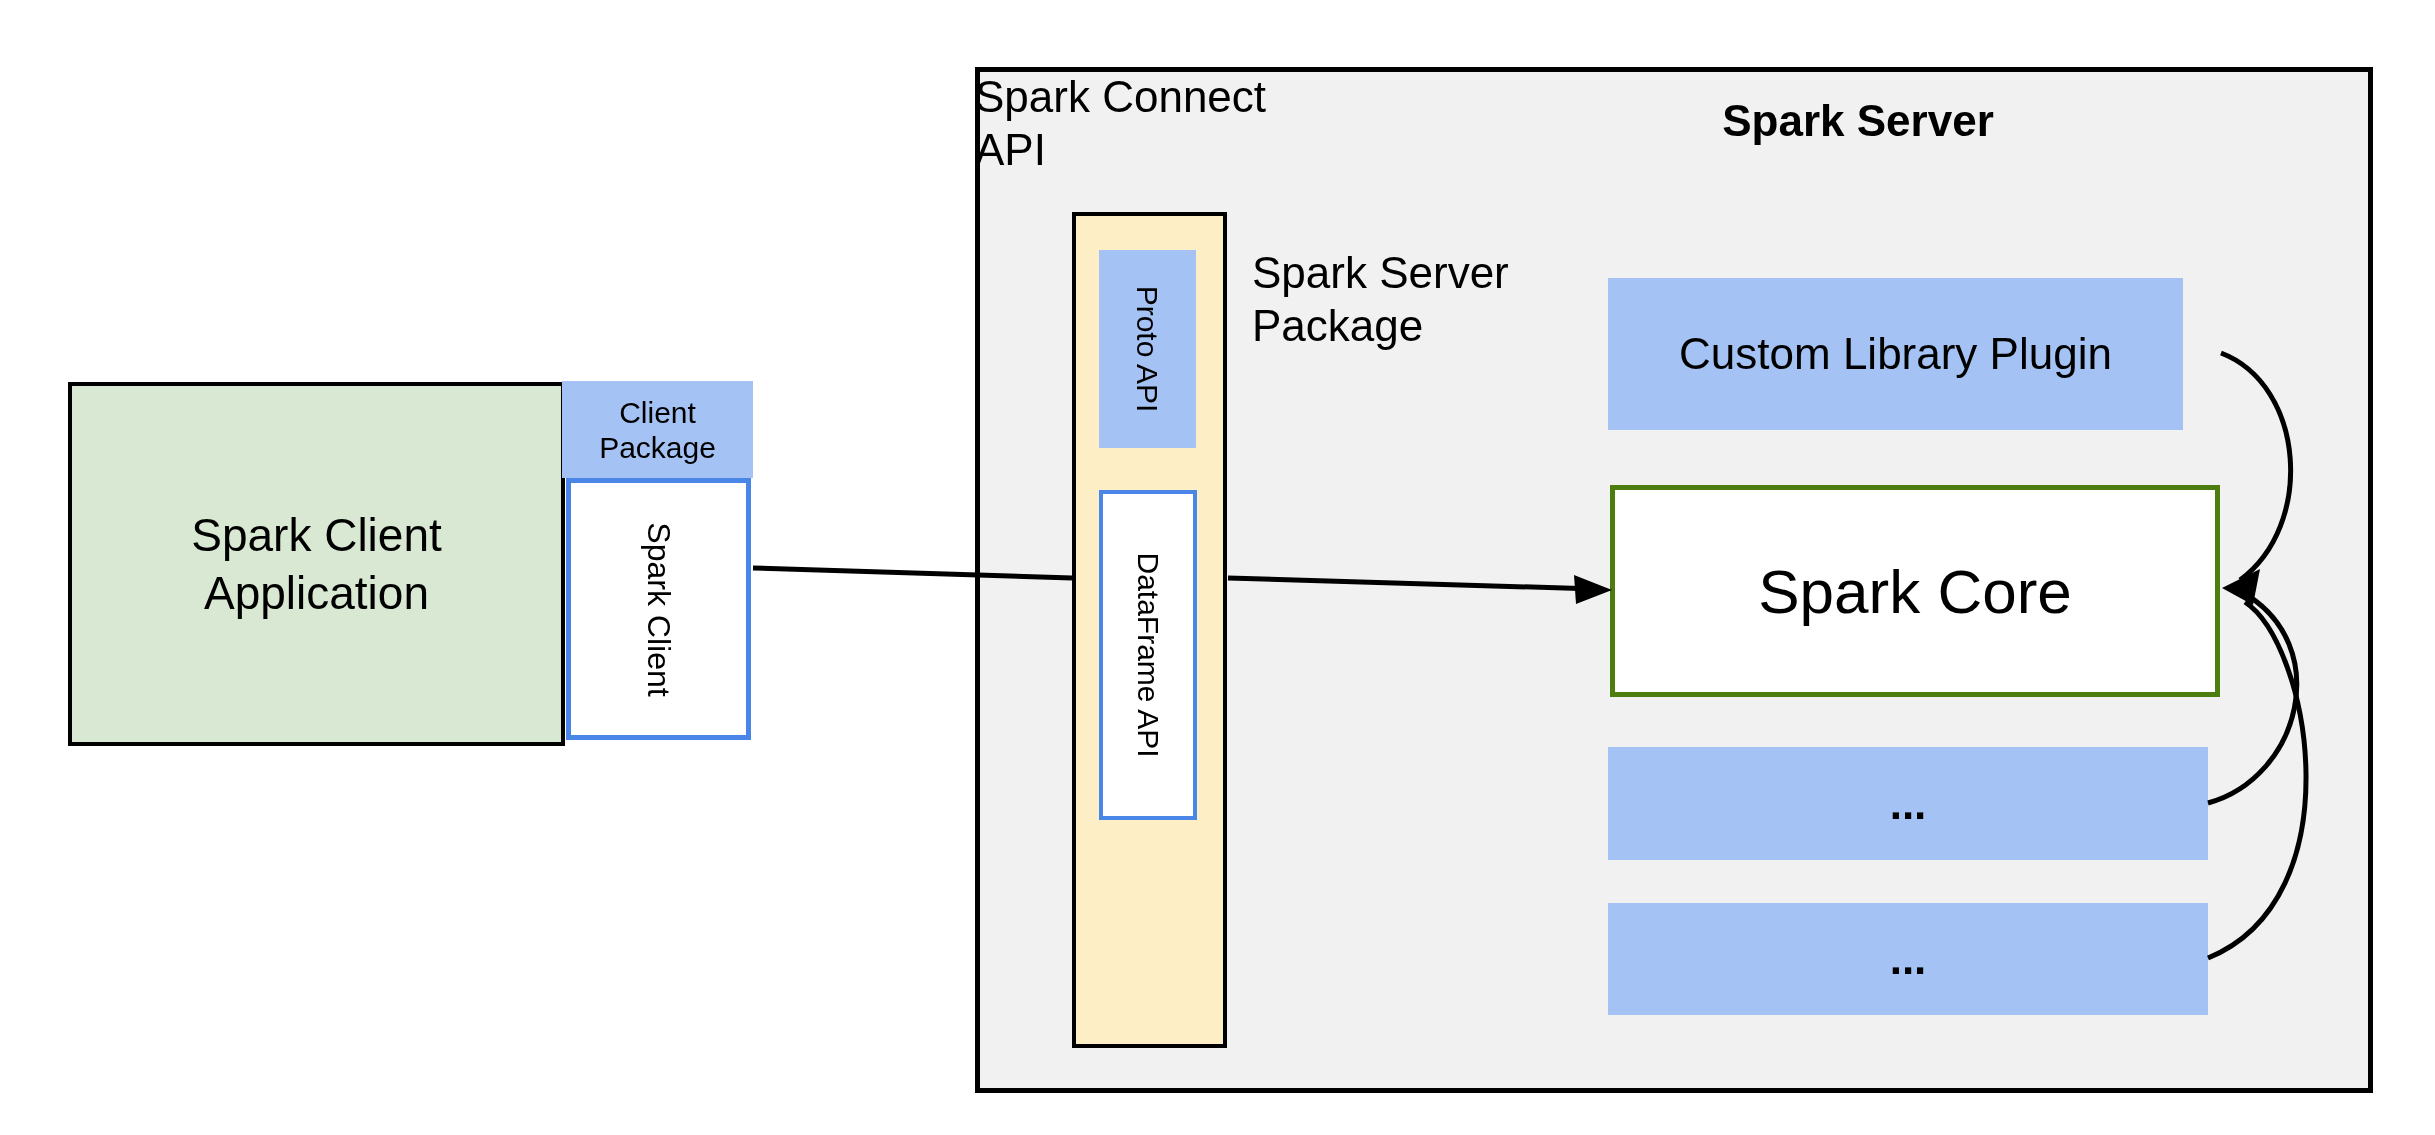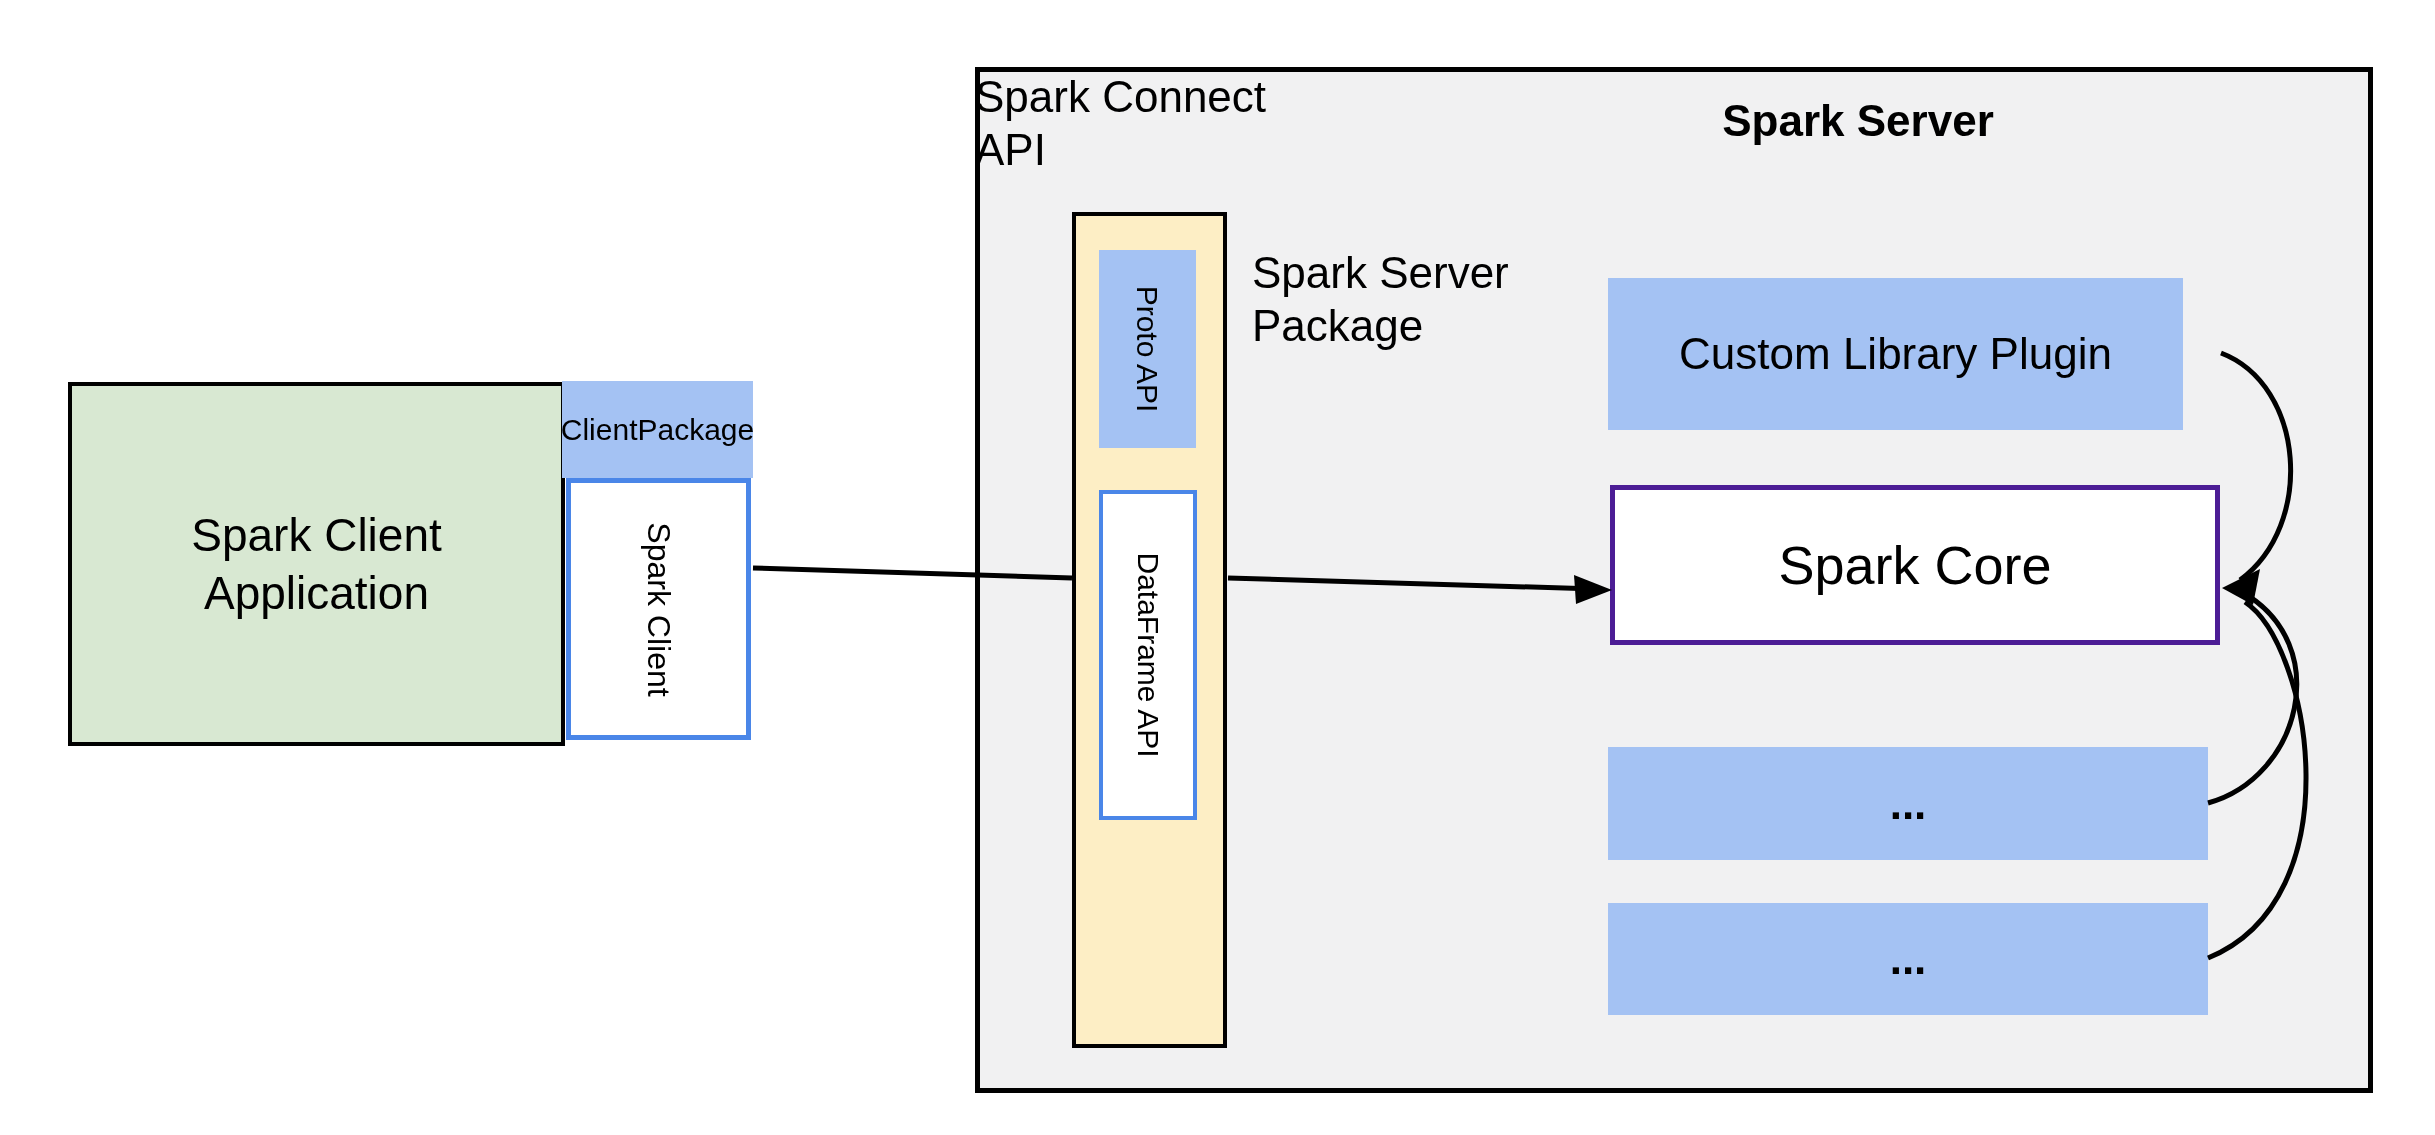--- a/index.html
+++ b/index.html
@@ -23,21 +23,21 @@
     left: 68px; top: 382px; width: 497px; height: 364px;
     background: #d8e8d2;
     border: 4px solid #000000;
     display: flex; flex-direction: column;
     align-items: center; justify-content: center;
     font-size: 46px; line-height: 58px; text-align: center;
   }
   .client-package-box {
     left: 562px; top: 381px; width: 191px; height: 97px;
     background: #a4c2f3;
-    display: flex; 
+    display: flex; flex-direction: column;
     align-items: center; justify-content: center;
     font-size: 30px; line-height: 35px; text-align: center;
   }
   .spark-client-box {
     left: 566px; top: 478px; width: 185px; height: 262px;
     background: #ffffff;
     border: 5px solid #4a86e8;
     display: flex; align-items: center; justify-content: center;
     font-size: 32px;
   }
@@ -80,25 +80,25 @@
     left: 1608px; top: 96px; width: 500px; height: 50px;
     font-size: 44px; font-weight: bold; text-align: center;
   }
   .plugin-box {
     left: 1608px; top: 278px; width: 575px; height: 152px;
     background: #a4c2f3;
     display: flex; align-items: center; justify-content: center;
     font-size: 44px;
   }
   .spark-core-box {
-    left: 1610px; top: 485px; width: 610px; height: 160px;
+    left: 1610px; top: 485px; width: 610px; height: 212px;
     background: #ffffff;
-    border: 5px solid #4c1d95;
+    border: 5px solid #4d7c0f;
     display: flex; align-items: center; justify-content: center;
-    font-size: 54px;
+    font-size: 62px;
   }
   .ellipsis-box-1 {
     left: 1608px; top: 747px; width: 600px; height: 113px;
     background: #a4c2f3;
     display: flex; align-items: center; justify-content: center;
     font-size: 44px; font-weight: bold;
   }
   .ellipsis-box-2 {
     left: 1608px; top: 903px; width: 600px; height: 112px;
     background: #a4c2f3;

